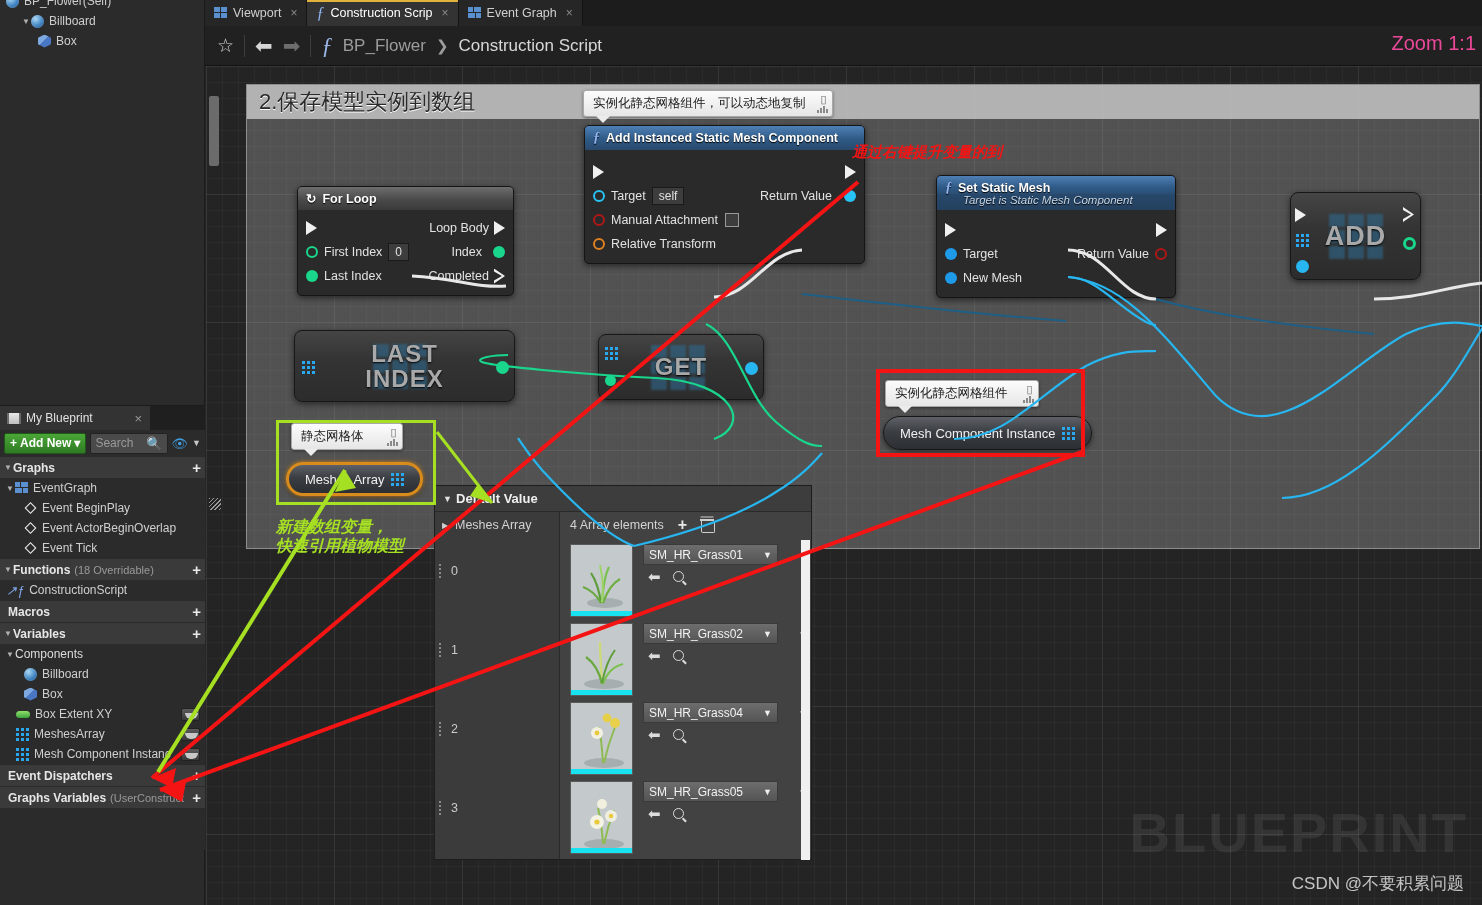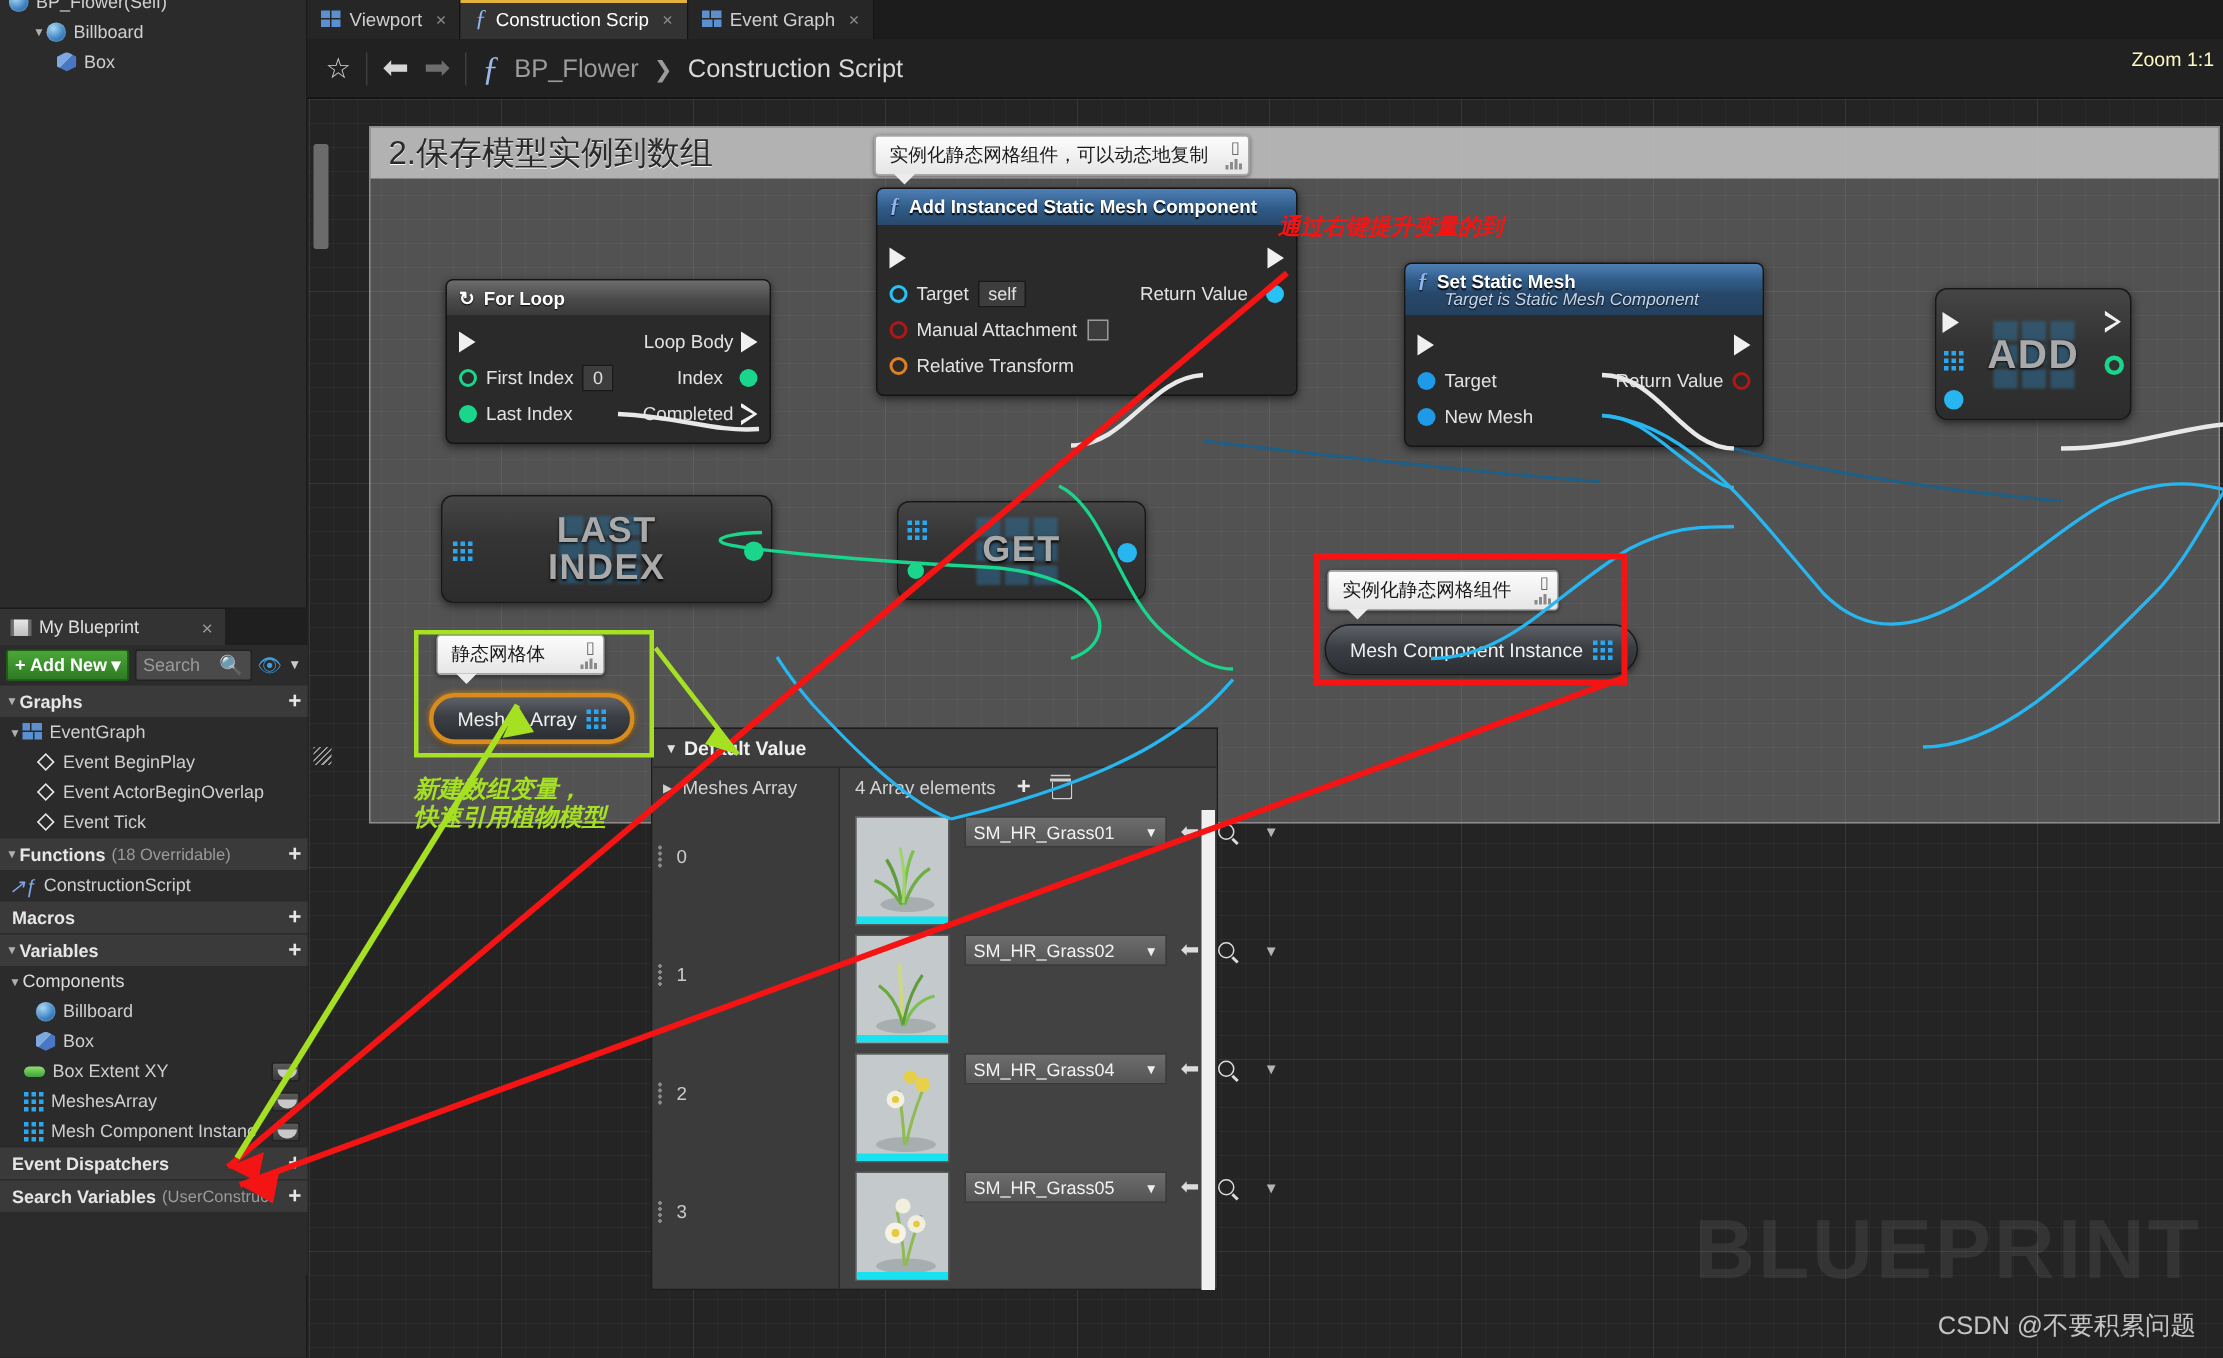--- a/index.html
+++ b/index.html
@@ -178,21 +178,21 @@
   .divider-v { width: 1px; height: 22px; background: #3d3d3d; }
   .arrow-btn { font-size: 21px; line-height: 1; }
   .arrow-back { color: #d6d6d6; }
   .arrow-fwd { color: #6e6e6e; }
   .crumb-fx { color: #9ab7e8; font-style: italic; font-family:"Liberation Serif",serif; font-size: 23px; }
   .crumb-1 { color: #9c9c9c; font-size: 17px; }
   .crumb-sep { color: #9c9c9c; font-size: 15px; }
   .crumb-2 { color: #d8d8d8; font-size: 17px; text-align: center; }
   #zoomlabel {
     position: absolute; right: 6px; top: 32px;
-    color: #fef9c3; font-size: 13px;
+    color: #ec4899; font-size: 20px;
   }
 
   
   #graph {
     position: absolute; left: 206px; top: 66px; right: 0; bottom: 0;
     background-color: #242424;
     background-image:
       linear-gradient(rgba(255,255,255,0.030) 1px, transparent 1px),
       linear-gradient(90deg, rgba(255,255,255,0.030) 1px, transparent 1px),
       linear-gradient(rgba(255,255,255,0.055) 1px, transparent 1px),
@@ -433,21 +433,21 @@
   .thumb {
     width: 63px; height: 73px; flex: none;
     border: 1px solid #5a5a5a;
     background: linear-gradient(#cdd2d4 0%, #b9bfc2 55%, #aab0b3 100%);
     position: relative; overflow: hidden;
   }
   .thumb::after {
     content:''; position:absolute; left:0; right:0; bottom:0; height:5px;
     background: #18e1f0;
   }
-  .asset-row { display: flex; flex-direction: row; gap: 4px; }
+  .asset-row { display: flex; flex-direction: column; gap: 4px; }
   .asset-combo {
     width: 135px; height: 21px;
     background: linear-gradient(#6d6d6d,#545454);
     border: 1px solid #3a3a3a;
     display: flex; align-items: center; padding: 0 5px;
     color: #f2f2f2; font-size: 12px;
   }
   .caret { margin-left: auto; font-size: 9px; color: #efefef; }
   .asset-btns { display: flex; align-items: center; gap: 12px; padding-left: 5px; }
   .ico-arrleft { color:#dcdcdc; font-size: 15px; line-height: 1; }
@@ -606,21 +606,21 @@
       <span class="ico-grid"></span>
       <span style="white-space:nowrap;overflow:hidden;">Mesh Component Instanc</span>
       <span class="eyepill"></span>
     </div>
 
     <div class="sec-header">
       <span style="margin-left:4px;">Event Dispatchers</span>
       <span class="plus-btn">+</span>
     </div>
     <div class="sec-header">
-      <span style="margin-left:4px;">Search Variables</span>
+      <span style="margin-left:4px;">Graphs Variables</span>
       <span class="sub">(UserConstruct</span>
       <span class="plus-btn">+</span>
     </div>
   </div>
 </div>
 
 <div id="tabbar">
   <div class="gtab">
     <span class="bp-ico"></span>
     <span>Viewport</span>

